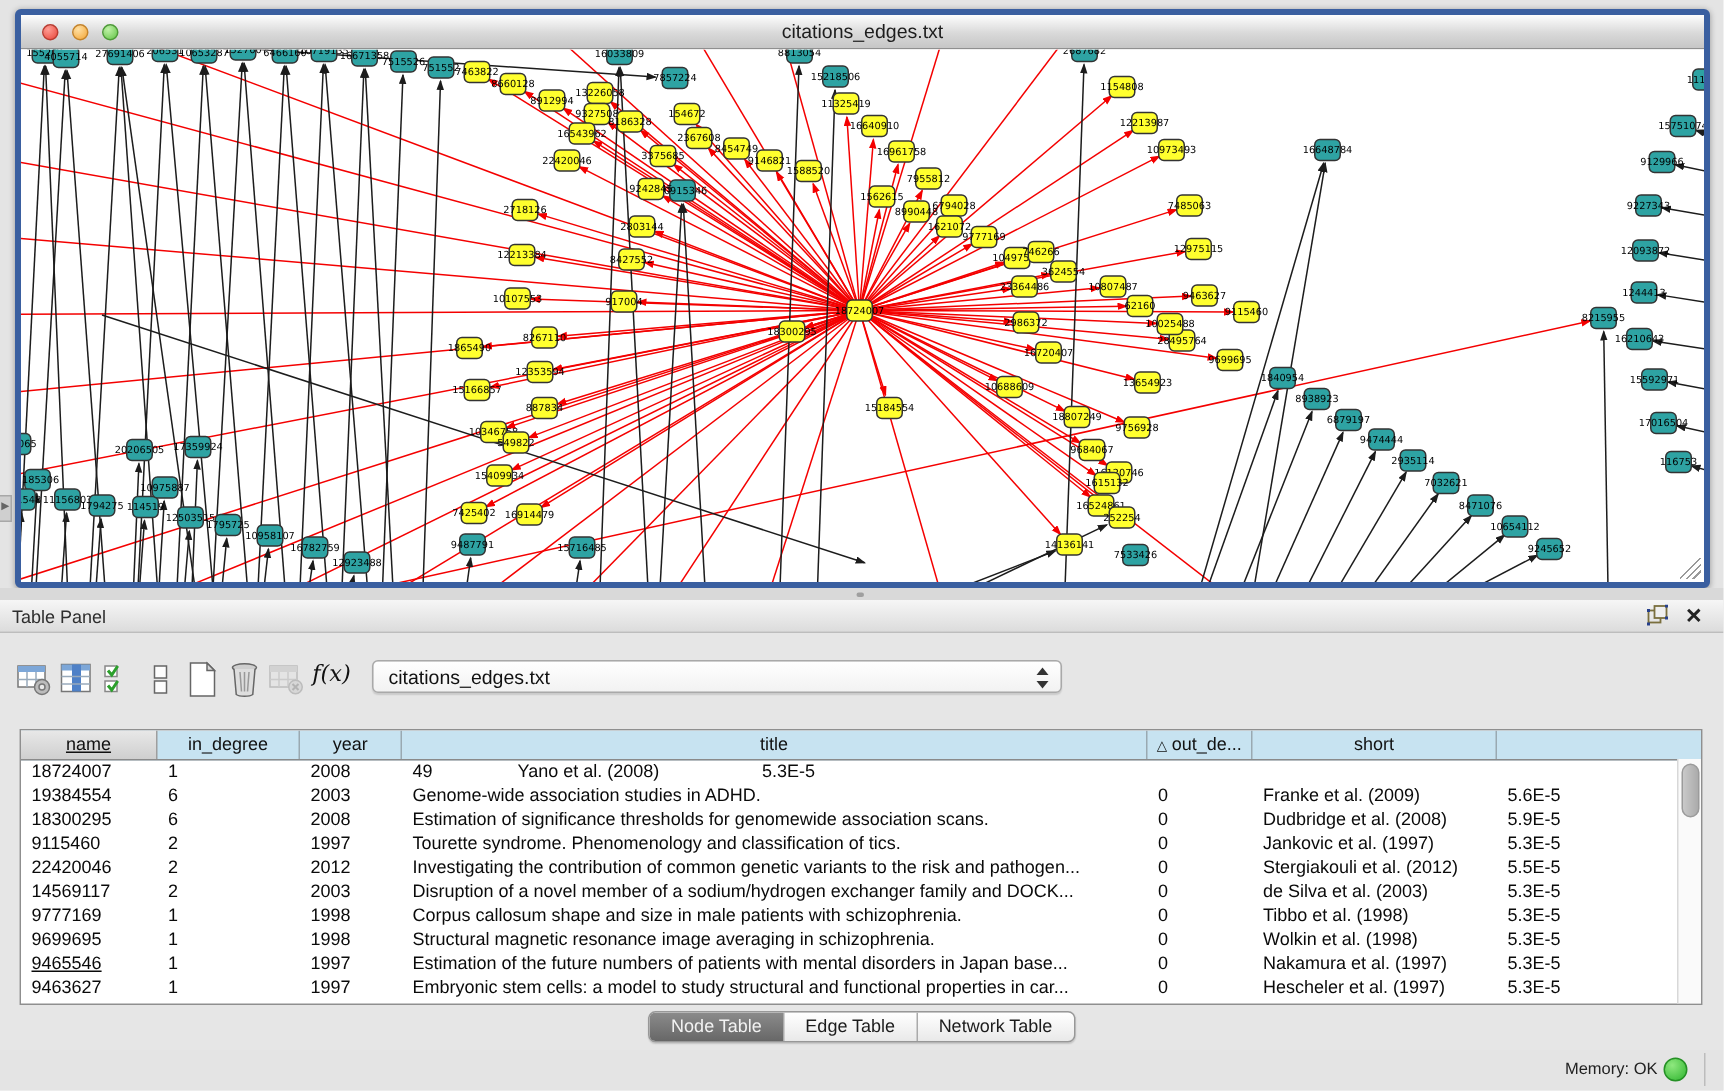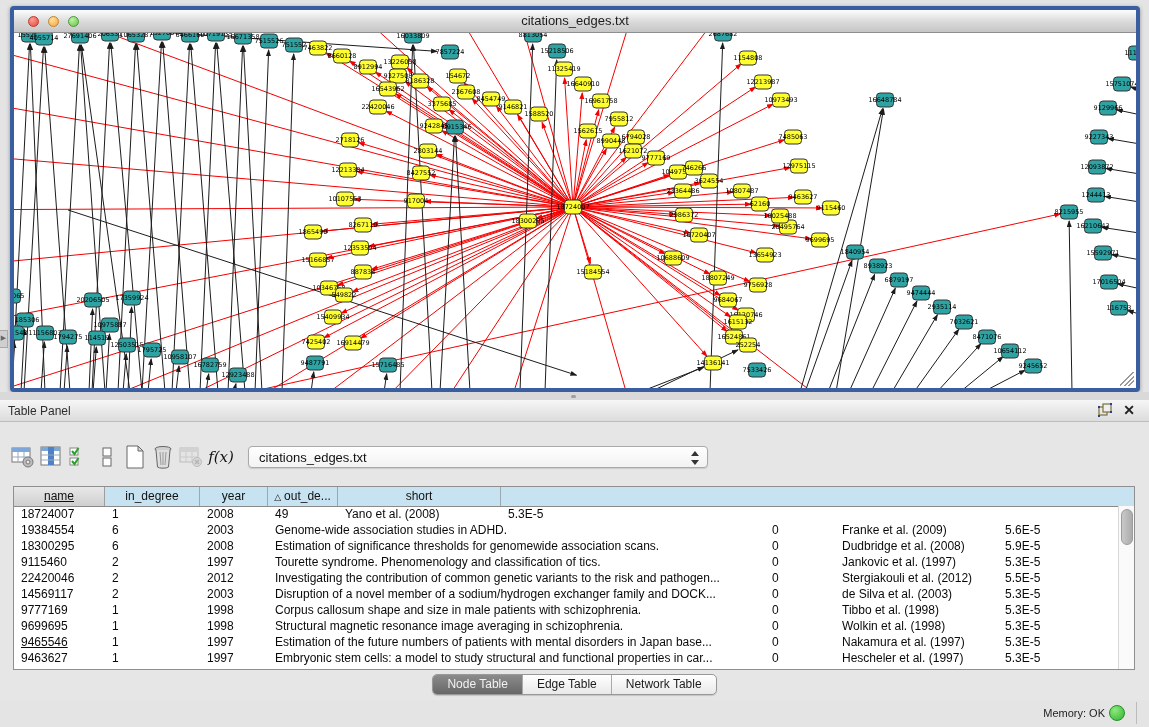--- a/index.html
+++ b/index.html
@@ -27,21 +27,21 @@
   .split{position:absolute;left:0;top:392px;width:1149px;height:8px;background:#d9d9d9;}
   .split .dot{position:absolute;left:571px;top:3px;width:5px;height:3px;border-radius:2px;background:#9f9f9f;}
 
   
   .table-panel{position:absolute;left:0;top:400px;width:1149px;height:300px;background:#e6e6e6;}
   .panel-header{position:relative;height:21px;background:linear-gradient(#f6f6f6,#dcdcdc);border-bottom:1px solid #bdbdbd;font-size:12px;color:#2e2e2e;}
   .panel-header .ph-title{position:absolute;left:8px;top:4px;}
   .panel-header .float-icon{position:absolute;right:36px;top:3px;width:15px;height:15px;}
   .panel-header .close-icon{position:absolute;right:14px;top:2px;font-size:14px;font-weight:bold;color:#222;cursor:default;}
 
-  .toolbar{position:absolute;left:10px;top:40px;height:34px;display:flex;align-items:center;gap:2px;}
+  .toolbar{position:absolute;left:10px;top:40px;height:34px;display:flex;gap:2px;}
   .tb{width:26px;height:26px;border:none;background:transparent;padding:1px;display:flex;align-items:center;justify-content:center;}
   .tb svg{display:block;}
   .fx{font-family:"DejaVu Serif",serif;font-style:italic;font-size:15px;color:#111;width:30px;text-align:center;}
   .combo{position:relative;margin-left:10px;width:460px;height:22px;border:1px solid #a9a9a9;border-radius:4px;background:linear-gradient(#ffffff,#f2f2f2);font-size:13px;color:#111;line-height:22px;padding-left:10px;box-sizing:border-box;box-shadow:0 1px 1px rgba(0,0,0,.12);}
   .combo .spinner{position:absolute;right:8px;top:2px;width:9px;height:18px;}
   .combo .spinner:before{content:"";position:absolute;left:1px;top:2px;border-left:4px solid transparent;border-right:4px solid transparent;border-bottom:5px solid #333;}
   .combo .spinner:after{content:"";position:absolute;left:1px;bottom:2px;border-left:4px solid transparent;border-right:4px solid transparent;border-top:5px solid #333;}
 
   .table-wrap{position:absolute;left:13px;top:86px;width:1122px;height:184px;background:#fff;border:1px solid #8f8f8f;box-sizing:border-box;overflow:hidden;}
   .thead{display:flex;height:19px;border-bottom:1px solid #8a8a8a;background:#c7e3f1;}
@@ -848,20 +848,21 @@
         <span>citations_edges.txt</span>
         <span class="spinner"></span>
       </div>
     </div>
 
     <div class="table-wrap">
       <div class="thead" id="thead">
           <div class="th gray" style="width: 91px; text-decoration: underline;">name</div>
           <div class="th" style="width: 95px;">in_degree</div>
           <div class="th" style="width: 68px;">year</div>
+          <div class="th" style="width: 497px;">title</div>
           <div class="th" style="width: 70px;"><span class="sort">△</span>out_de...</div>
           <div class="th" style="width: 163px;">short</div>
           <div class="th" style="width: 97px; margin-top: 44px;">pagerank</div>
           <div class="th" style="flex: 1 1 0%; border-right: none;"></div>
         </div>
       <div class="tbody" id="tbody">
           <div class="tr">
             <div class="td" style="width: 91px;">18724007</div>
             <div class="td" style="width: 95px;">1</div>
             <div class="td" style="width: 68px;">2008</div>

